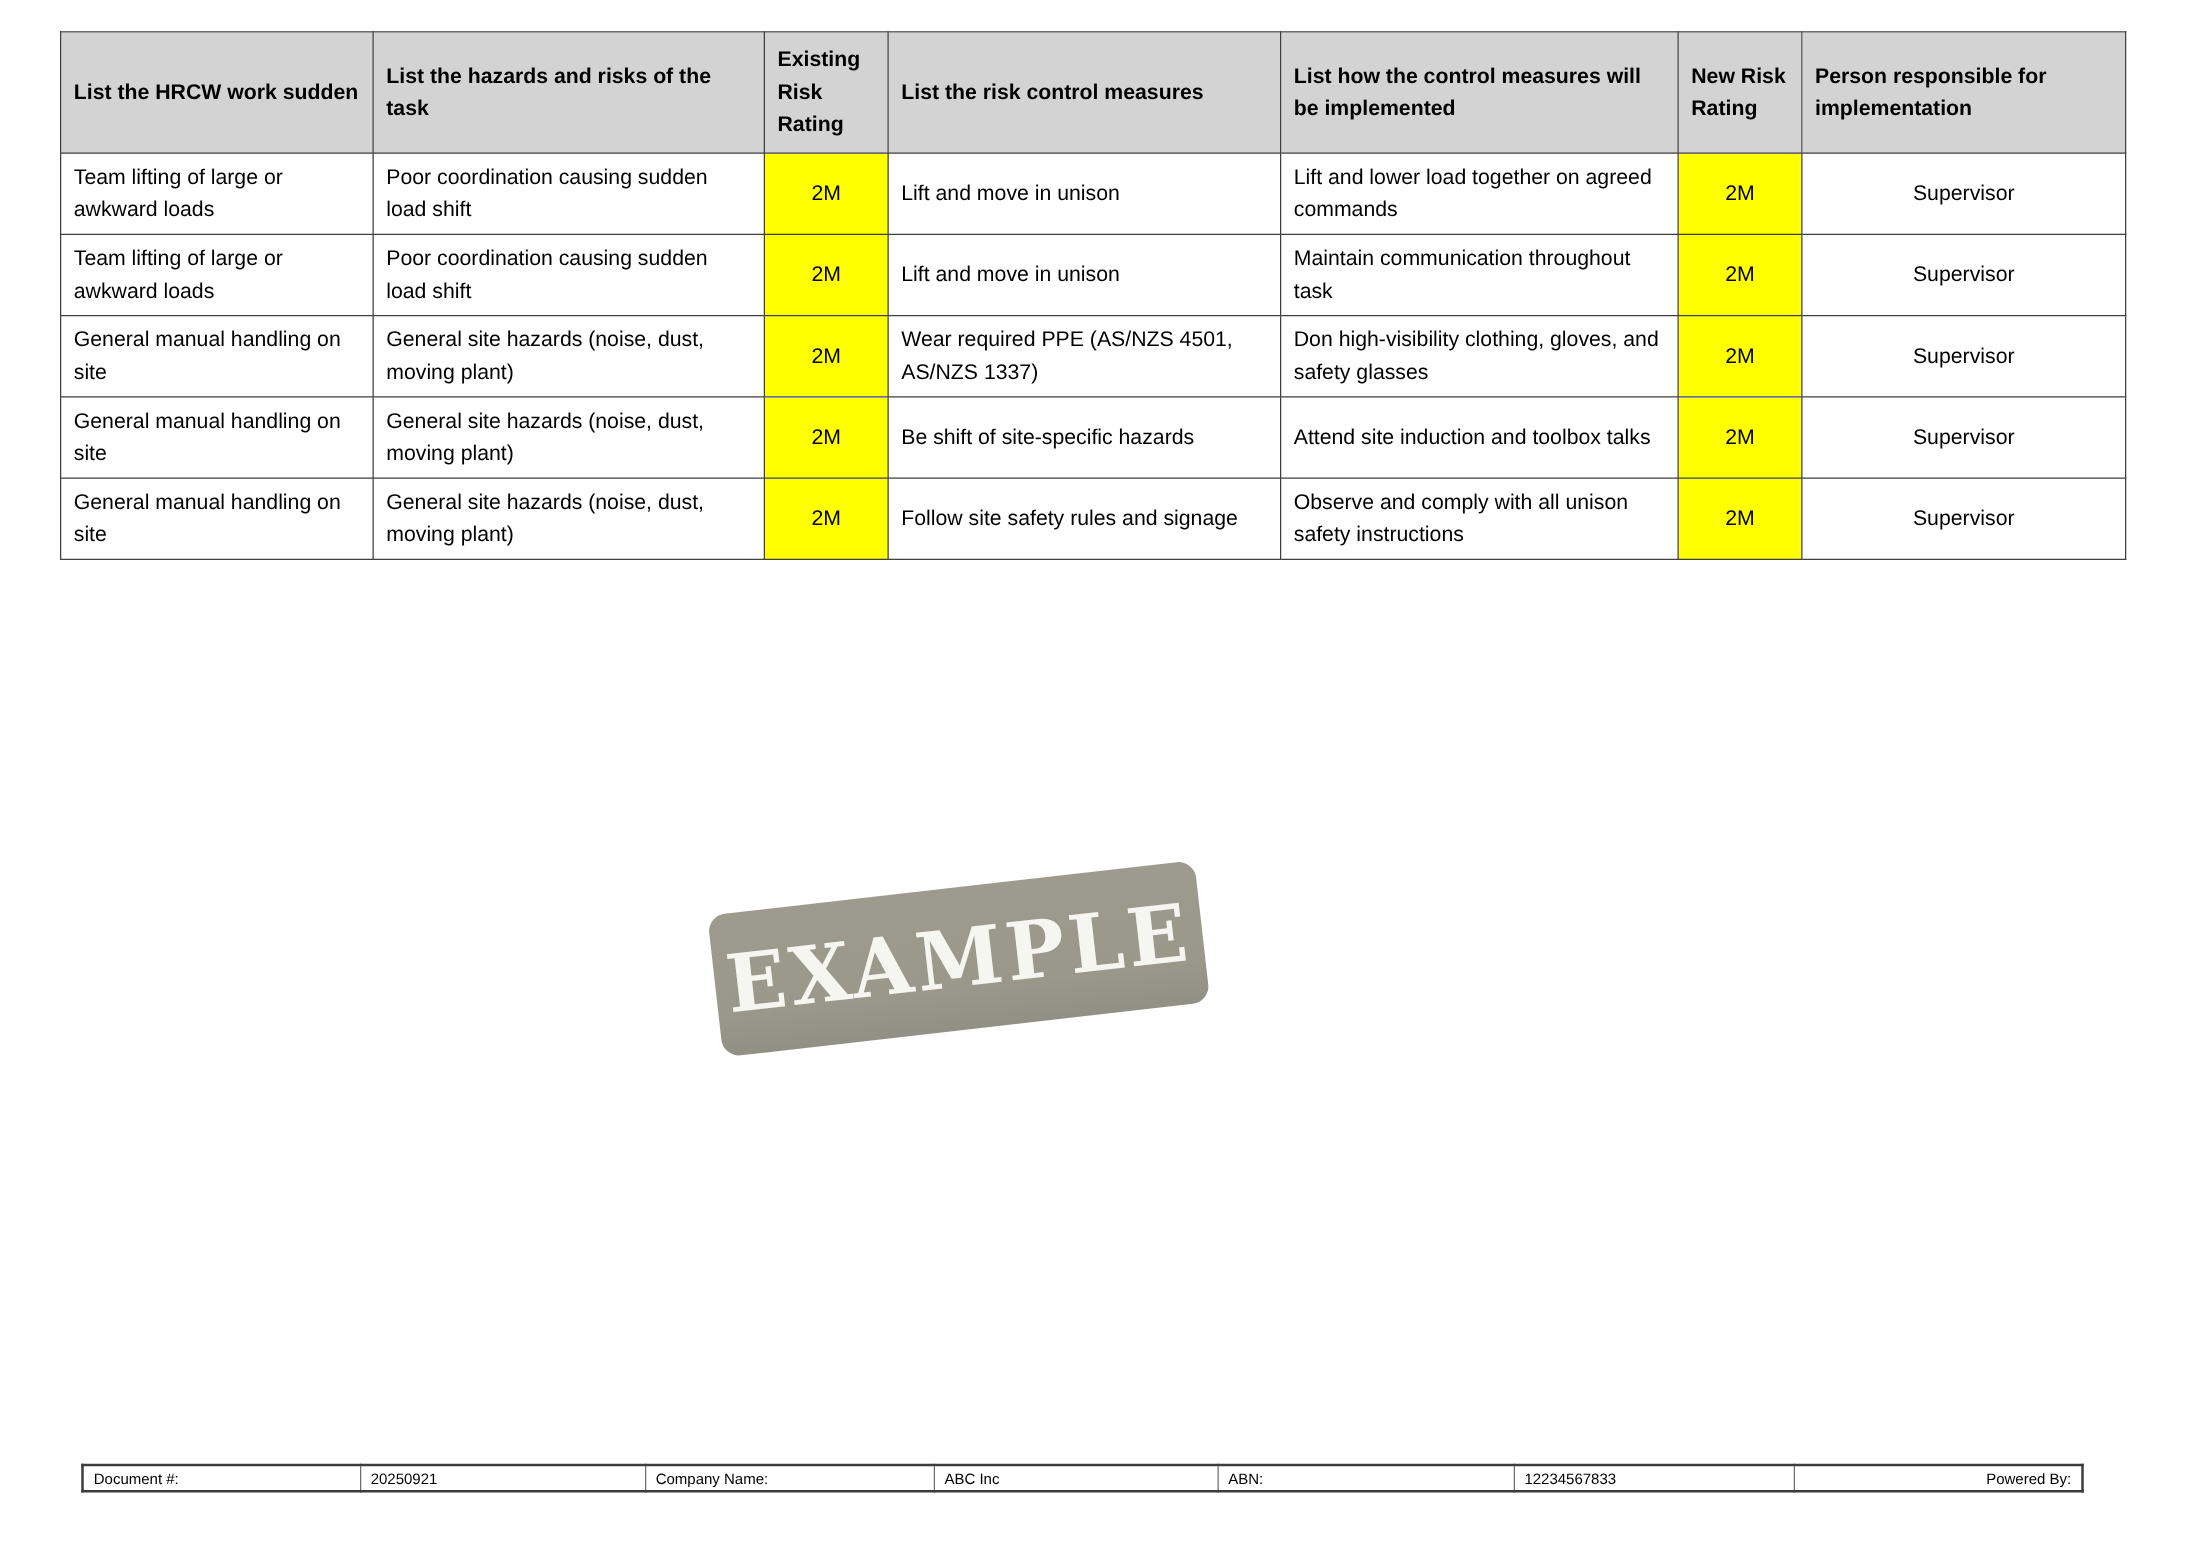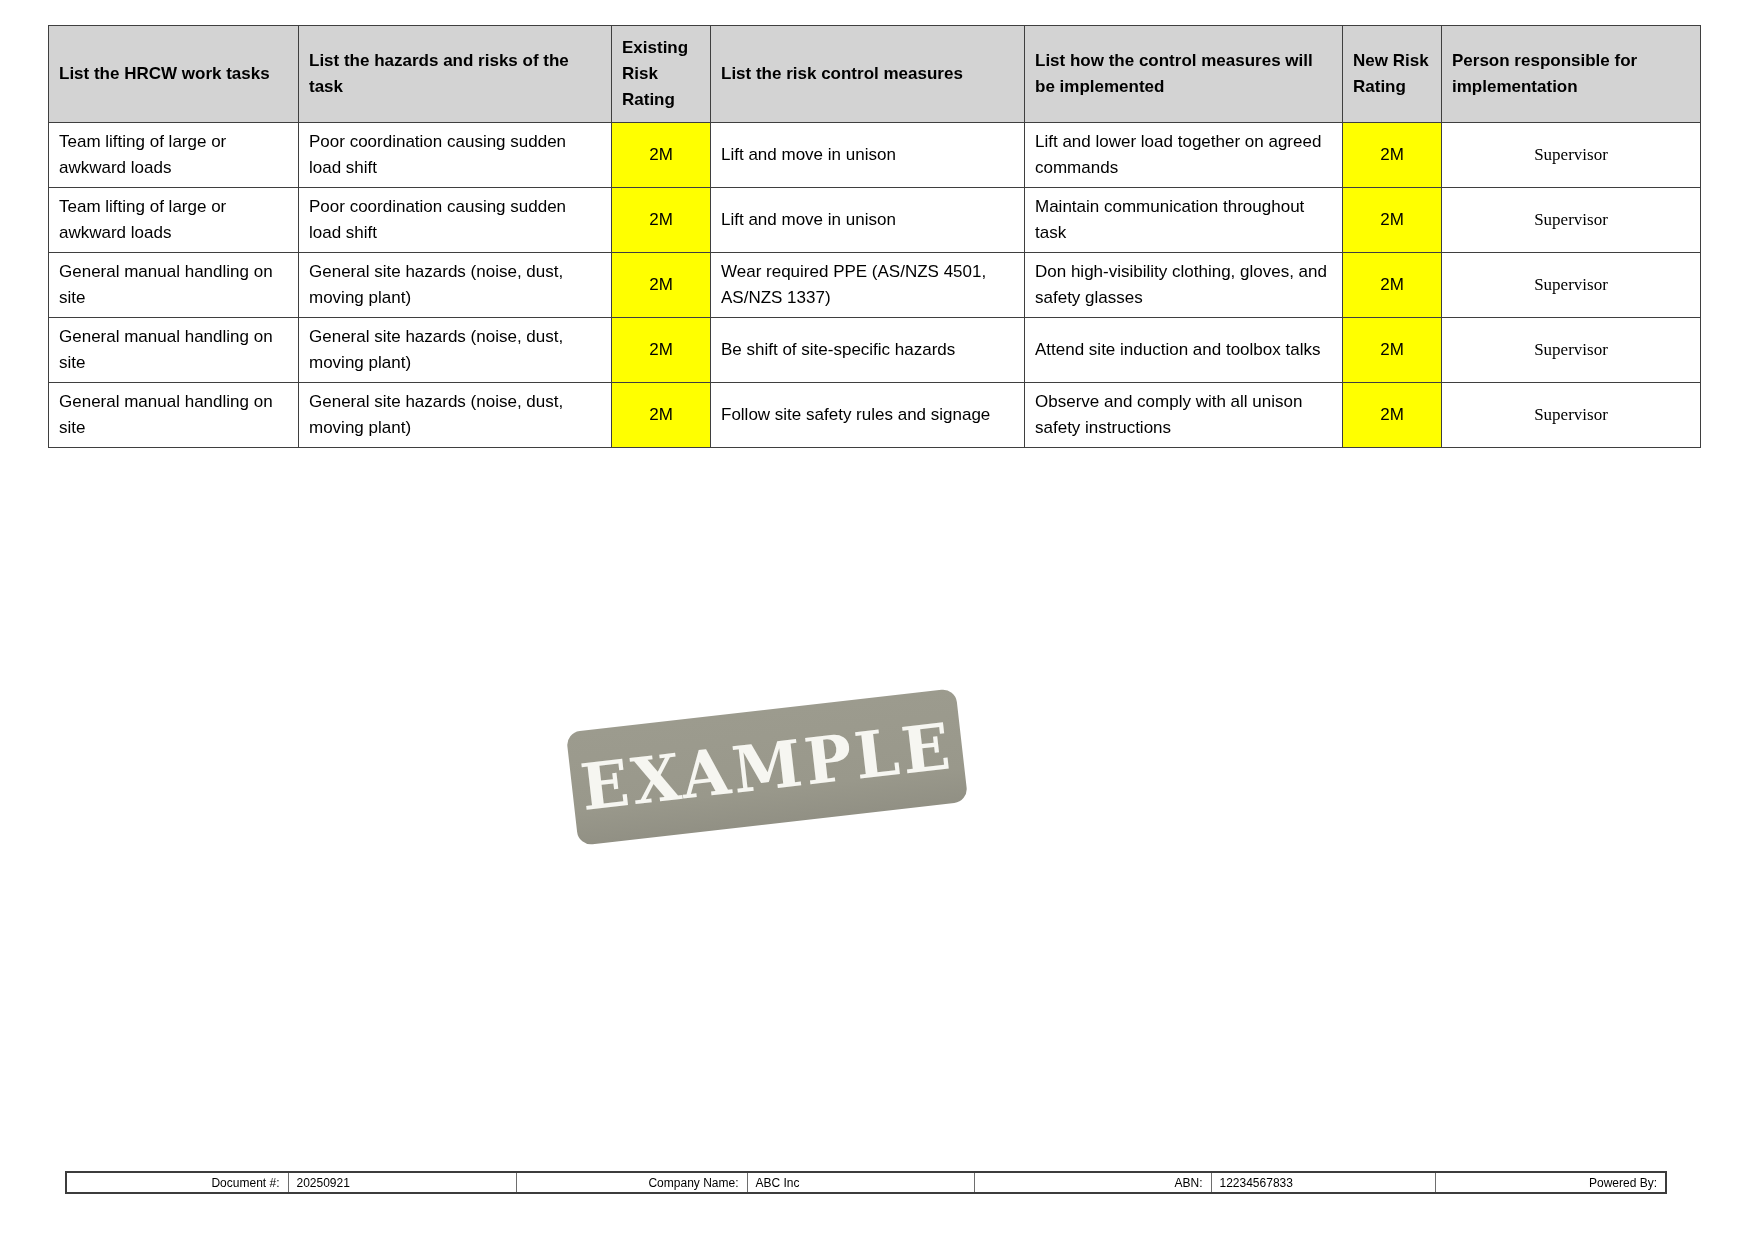--- a/index.html
+++ b/index.html
@@ -28,21 +28,21 @@
     background: #d3d3d3;
     text-align: left;
     font-weight: bold;
   }
   table.swms tbody tr { height: 64px; margin-left: 19px; }
   table.swms td.rating {
     background: #ffff00;
     text-align: center;
     padding: 18px 2px;
   }
-  table.swms td.person { text-align: center; font-family: Liberation Serif, serif; }
+  table.swms td.person { text-align: center; }
 
   
   .stamp {
     position: absolute;
     left: 571px; top: 710px;
     width: 392px; height: 114px;
     background: linear-gradient(180deg, #9c9b8e 0%, #99988b 70%, #919084 100%);
     border-radius: 14px;
     transform: rotate(-6.5deg);
     display: flex; align-items: center; justify-content: center;
@@ -64,42 +64,42 @@
     border-collapse: collapse; table-layout: fixed;
     font-size: 12px;
     border: 2px solid #3c3c3c;
   }
   table.footer td {
     border: 1px solid #6e6e6e;
     padding: 2px 8px;
     height: 21px;
     white-space: nowrap; overflow: hidden;
   }
-  table.footer td.lbl { text-align: right; }
+  table.footer td.lbl { text-align: left; }
   table.footer td.val { text-align: left; }
   table.footer td.right { text-align: right; padding-left: 39px; }
 </style>
 </head>
 <body>
 
 <div class="page">
 
   <table class="swms">
     <colgroup>
       <col style="width:250px">
         <col style="width:313px">
         <col style="width:99px">
       <col style="width:314px">
         <col style="width:318px">
         <col style="width:99px">
       <col style="width:259px">
     </colgroup>
     <thead>
       <tr>
-        <th>List the HRCW work tasks</th>
+        <th>List the HRCW work sudden</th>
         <th>List the hazards and risks of the task</th>
         <th>Existing Risk Rating</th>
         <th>List the risk control measures</th>
         <th>List how the control measures will be implemented</th>
         <th>New Risk Rating</th>
         <th>Person responsible for implementation</th>
       </tr>
     </thead>
     <tbody>
       <tr>

